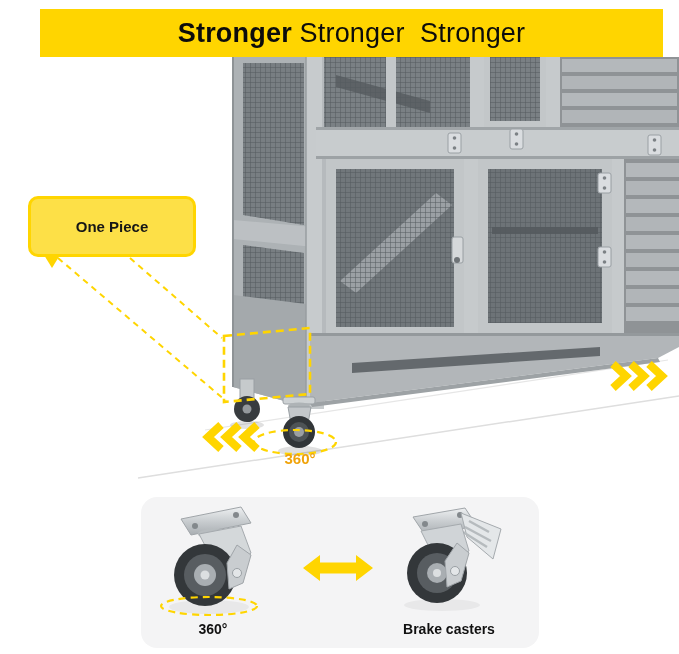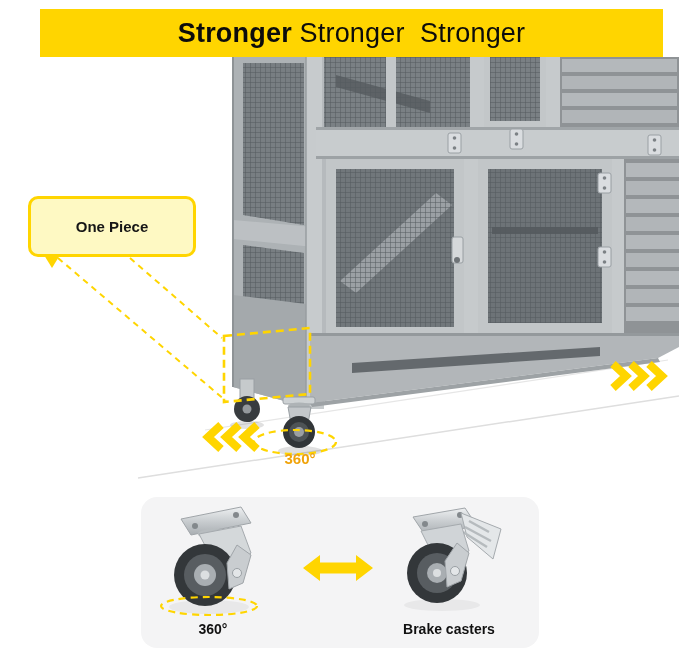--- a/index.html
+++ b/index.html
@@ -13,21 +13,21 @@
     background:var(--banner-bg,#ffd500);
     display:flex;align-items:center;justify-content:center;
     color:#0c0c0c;font-size:27px;letter-spacing:.2px;white-space:pre;margin-left:12px;
   }
   .banner .b{font-weight:700}
   .banner .r{font-weight:400}
   
   .scene-svg{position:absolute;left:0;top:57px;z-index:1;}
   .callout{
     position:absolute;left:28px;top:196px;width:168px;height:61px;box-sizing:border-box;
-    background:#fef9c3;border:3px solid var(--accent-yellow,#ffd500);border-radius:10px;
+    background:#fde047;border:3px solid var(--accent-yellow,#ffd500);border-radius:10px;
     display:flex;flex-direction:column;align-items:center;justify-content:center;
     font-size:15px;font-weight:600;color:#161616;line-height:1.4;z-index:3;text-align:center;
   }
   .rot-main{
     position:absolute;left:268px;top:450px;width:64px;text-align:center;
     font-size:15px;font-weight:700;color:var(--rotation-text,#f0a30a);z-index:3;
   }
   
   .panel{
     position:absolute;left:141px;top:497px;width:398px;height:151px;

